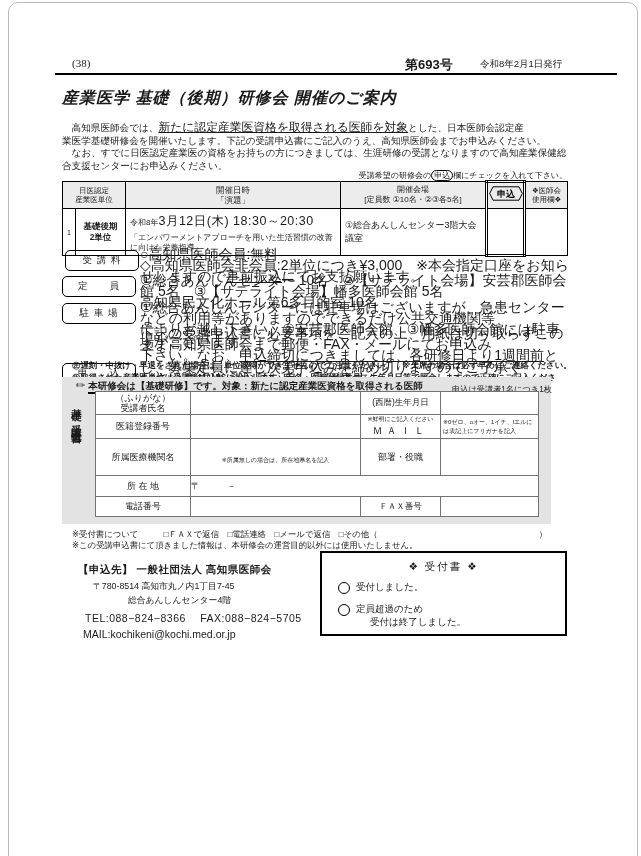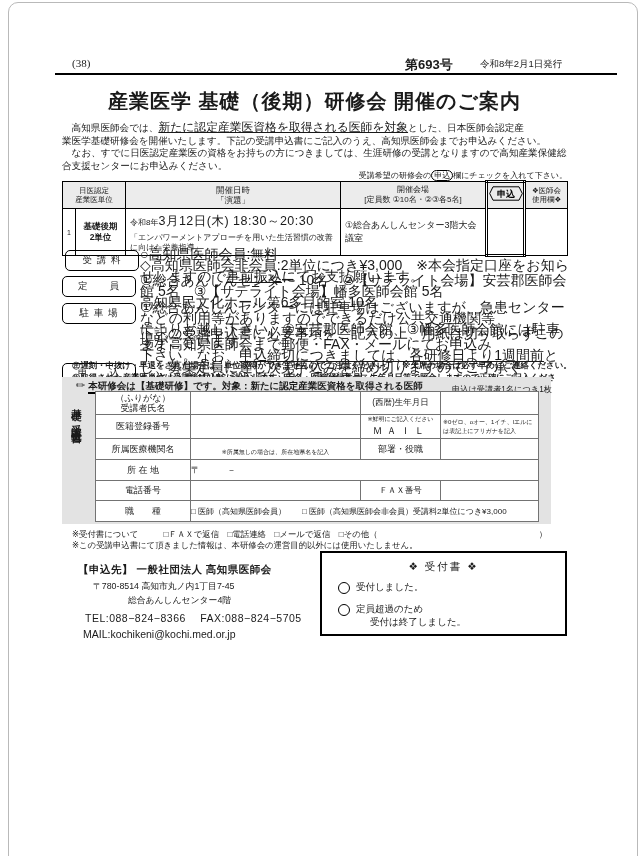--- a/index.html
+++ b/index.html
@@ -8,21 +8,21 @@
   .scan-border{position:absolute;left:8px;top:2px;right:3px;bottom:-6px;
         border:1px solid #b9b9b9;border-radius:10px 10px 0 0;pointer-events:none;}
   .abs{position:absolute;}
   .pre{white-space:pre-line;}
   
   .hdr-pageno{left:72px;top:57px;font-size:11px;font-family:"Liberation Serif",serif;}
   .hdr-journal{left:215px;top:56px;font-size:13px;font-weight:bold;letter-spacing:2px;}
   .hdr-issue{left:405px;top:56px;font-size:13px;font-weight:bold;}
   .hdr-date{left:480px;top:58px;font-size:9.5px;}
   .hdr-rule{left:55px;top:73px;width:562px;height:0;border-top:2px solid #000;}
-  .doc-title{left:62px;top:88px;width:505px;text-align:center;font-size:20px;font-weight:bold;letter-spacing:1px;}
+  .doc-title{left:62px;top:88px;width:505px;text-align:left;font-size:16px;font-weight:bold;letter-spacing:1px;font-style:italic;}
   
   .intro{left:62px;top:121px;width:508px;font-size:9.6px;line-height:12.6px;}
   .intro .em{font-size:11.8px;text-decoration:underline;}
   .check-note{left:62px;top:170px;width:505px;text-align:right;font-size:8px;}
   .mini-box{display:inline-block;border:1px solid #000;border-radius:6px;padding:0 2px;line-height:9px;}
   
   table{border-collapse:collapse;table-layout:fixed;}
   .sched{left:62px;top:180px;width:505px;}
   .sched th,.sched td{border:1px solid #000;padding:0;overflow:hidden;}
   .sched th{background:#ececec;font-weight:normal;vertical-align:middle;}
@@ -205,39 +205,35 @@
       <td class="lbl">医籍登録番号</td>
       <td></td>
       <td class="mid">
         <div class="tiny">※鮮明にご記入ください</div>
         <div class="mail">ＭＡＩＬ</div>
       </td>
       <td class="vtop">
             <div class="tiny" style="padding:1px 2px;">※0ゼロ、oオー、1イチ、lエルには表記上にフリガナを記入</div>
           </td>
     </tr>
-    <tr style="height:21px;">
+    <tr style="height:37px;">
       <td class="lbl">所属医療機関名</td>
       <td class="vtop" style="text-align:center;"><span class="tiny">※所属無しの場合は、所在地県名を記入</span></td>
       <td class="mid" style="font-size:9px;">部署・役職</td>
       <td></td>
     </tr>
     <tr style="height:21px;">
       <td class="lbl">所 在 地</td>
       <td colspan="3" class="postal">〒　　　－</td>
     </tr>
     <tr style="height:20px;">
       <td class="lbl">電話番号</td>
       <td></td>
       <td class="mid">ＦＡＸ番号</td>
       <td></td>
-    </tr>
-    <tr style="height:21px;">
-      <td class="lbl">職　　種</td>
-      <td colspan="3" class="jobopts">□ 医師（高知県医師会員）　　□ 医師（高知県医師会非会員）受講料2単位につき¥3,000</td>
     </tr>
   </tbody>
     </table>
 
   <div class="abs receipt-note">
     <span>※受付書について　　　□ＦＡＸで返信　□電話連絡　□メールで返信　□その他（</span>
     <span>）</span>
   </div>
   <div class="abs privacy-note">※この受講申込書にて頂きました情報は、本研修会の運営目的以外には使用いたしません。</div>
 

